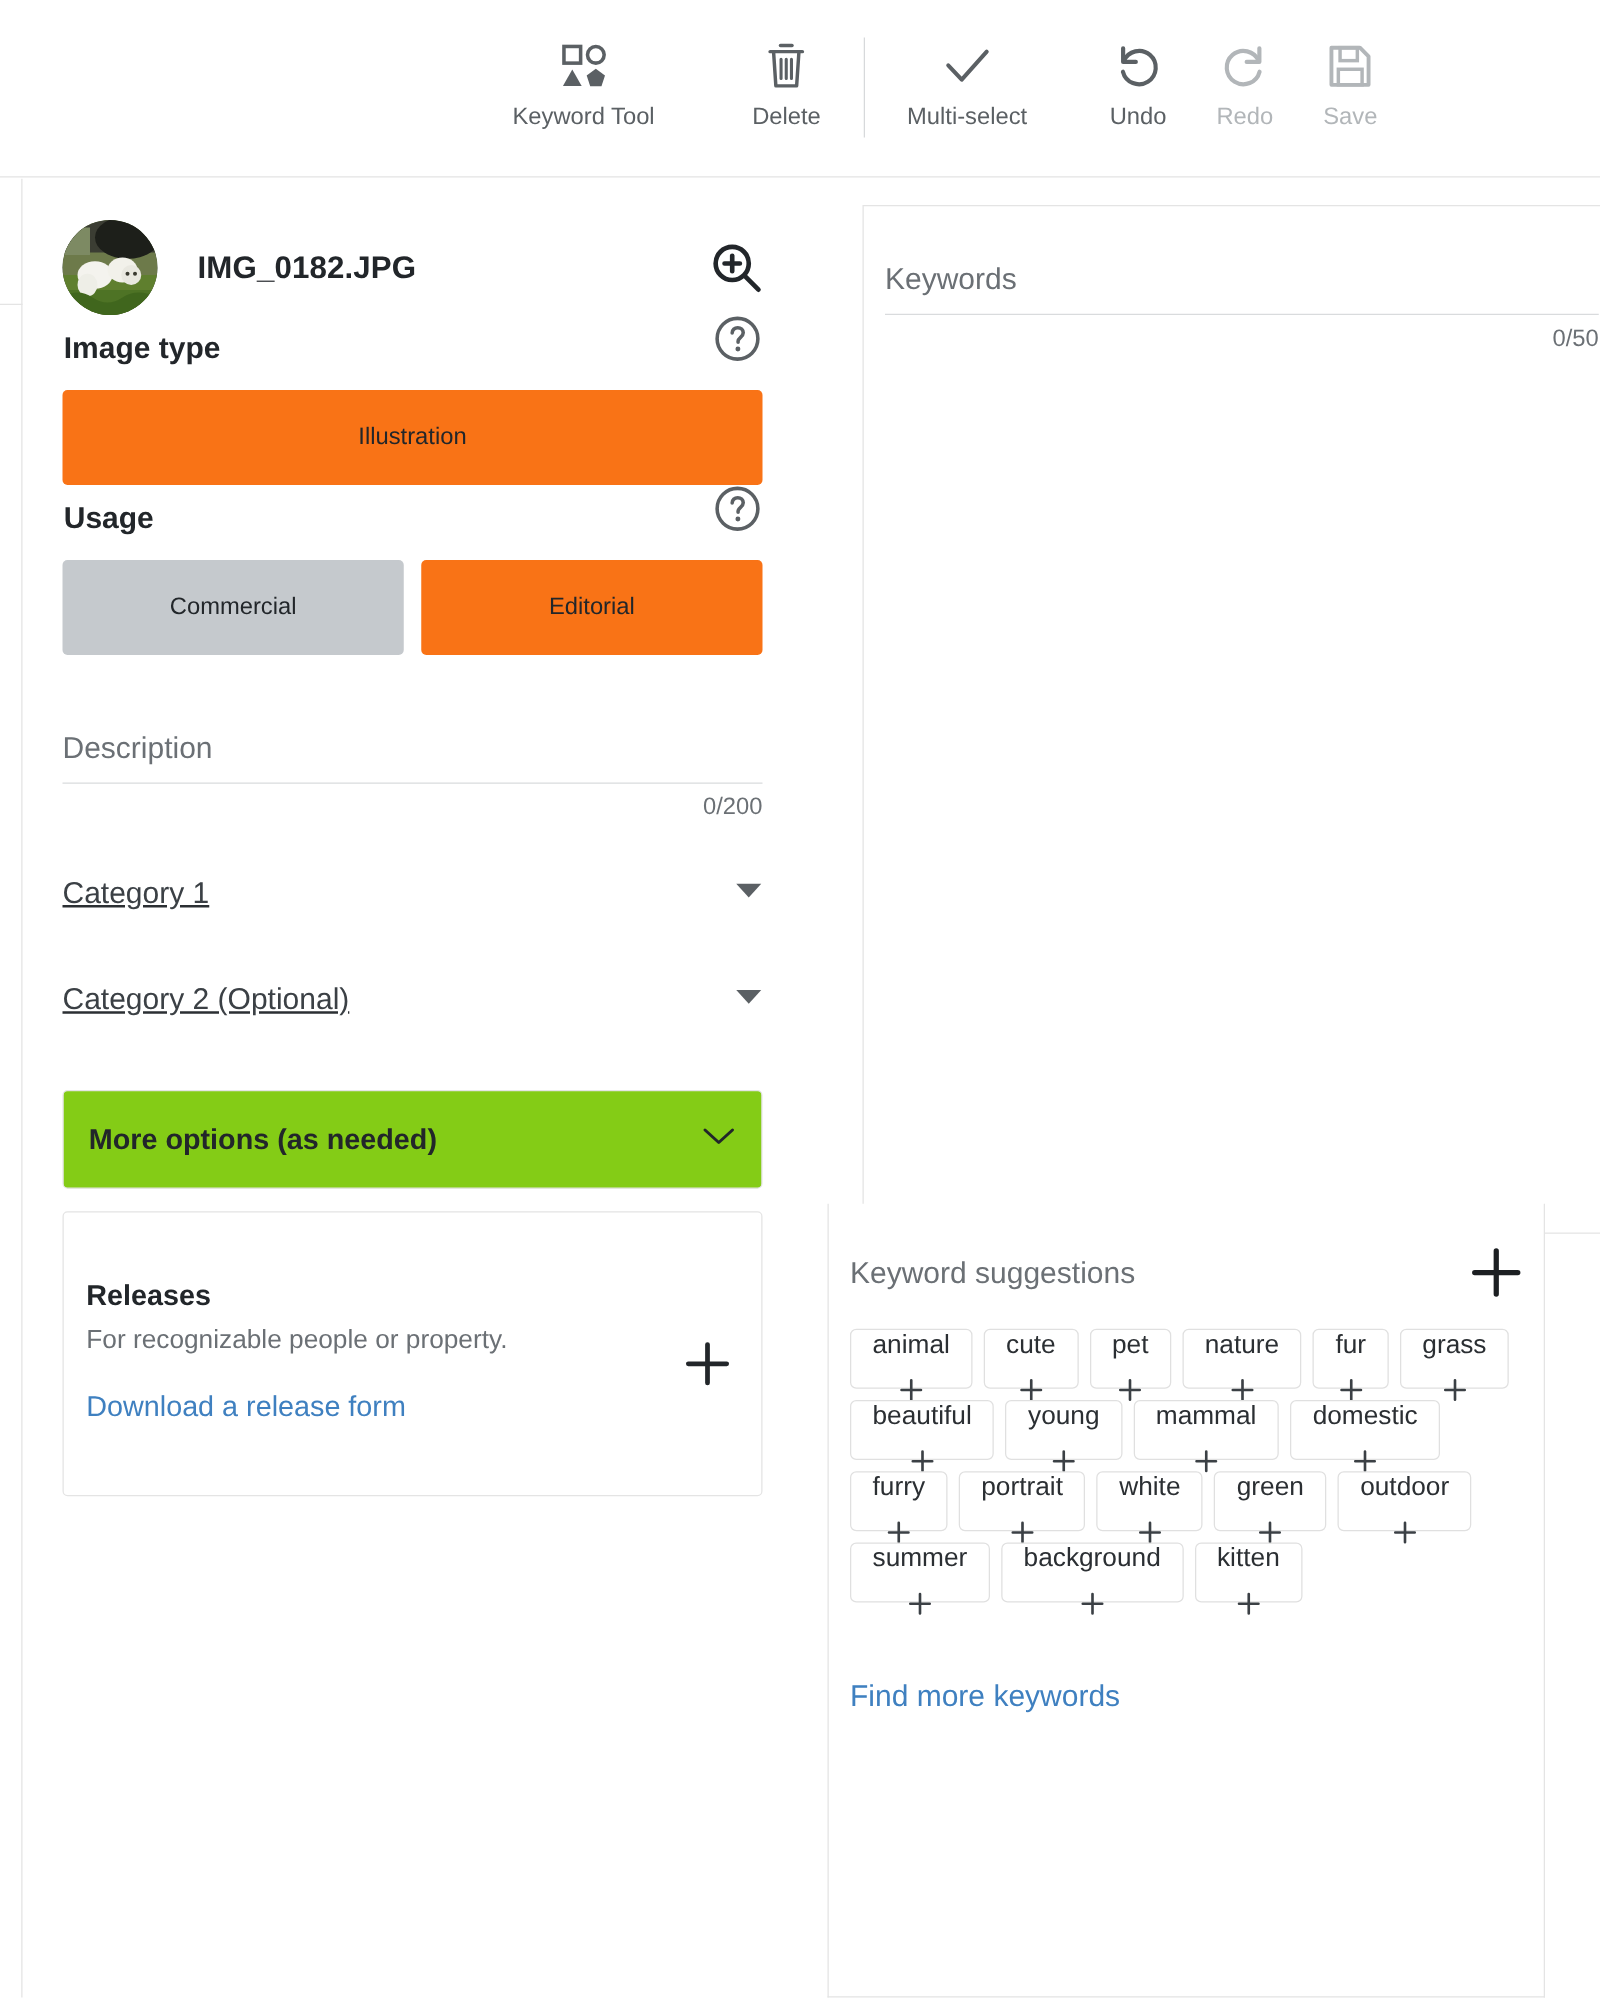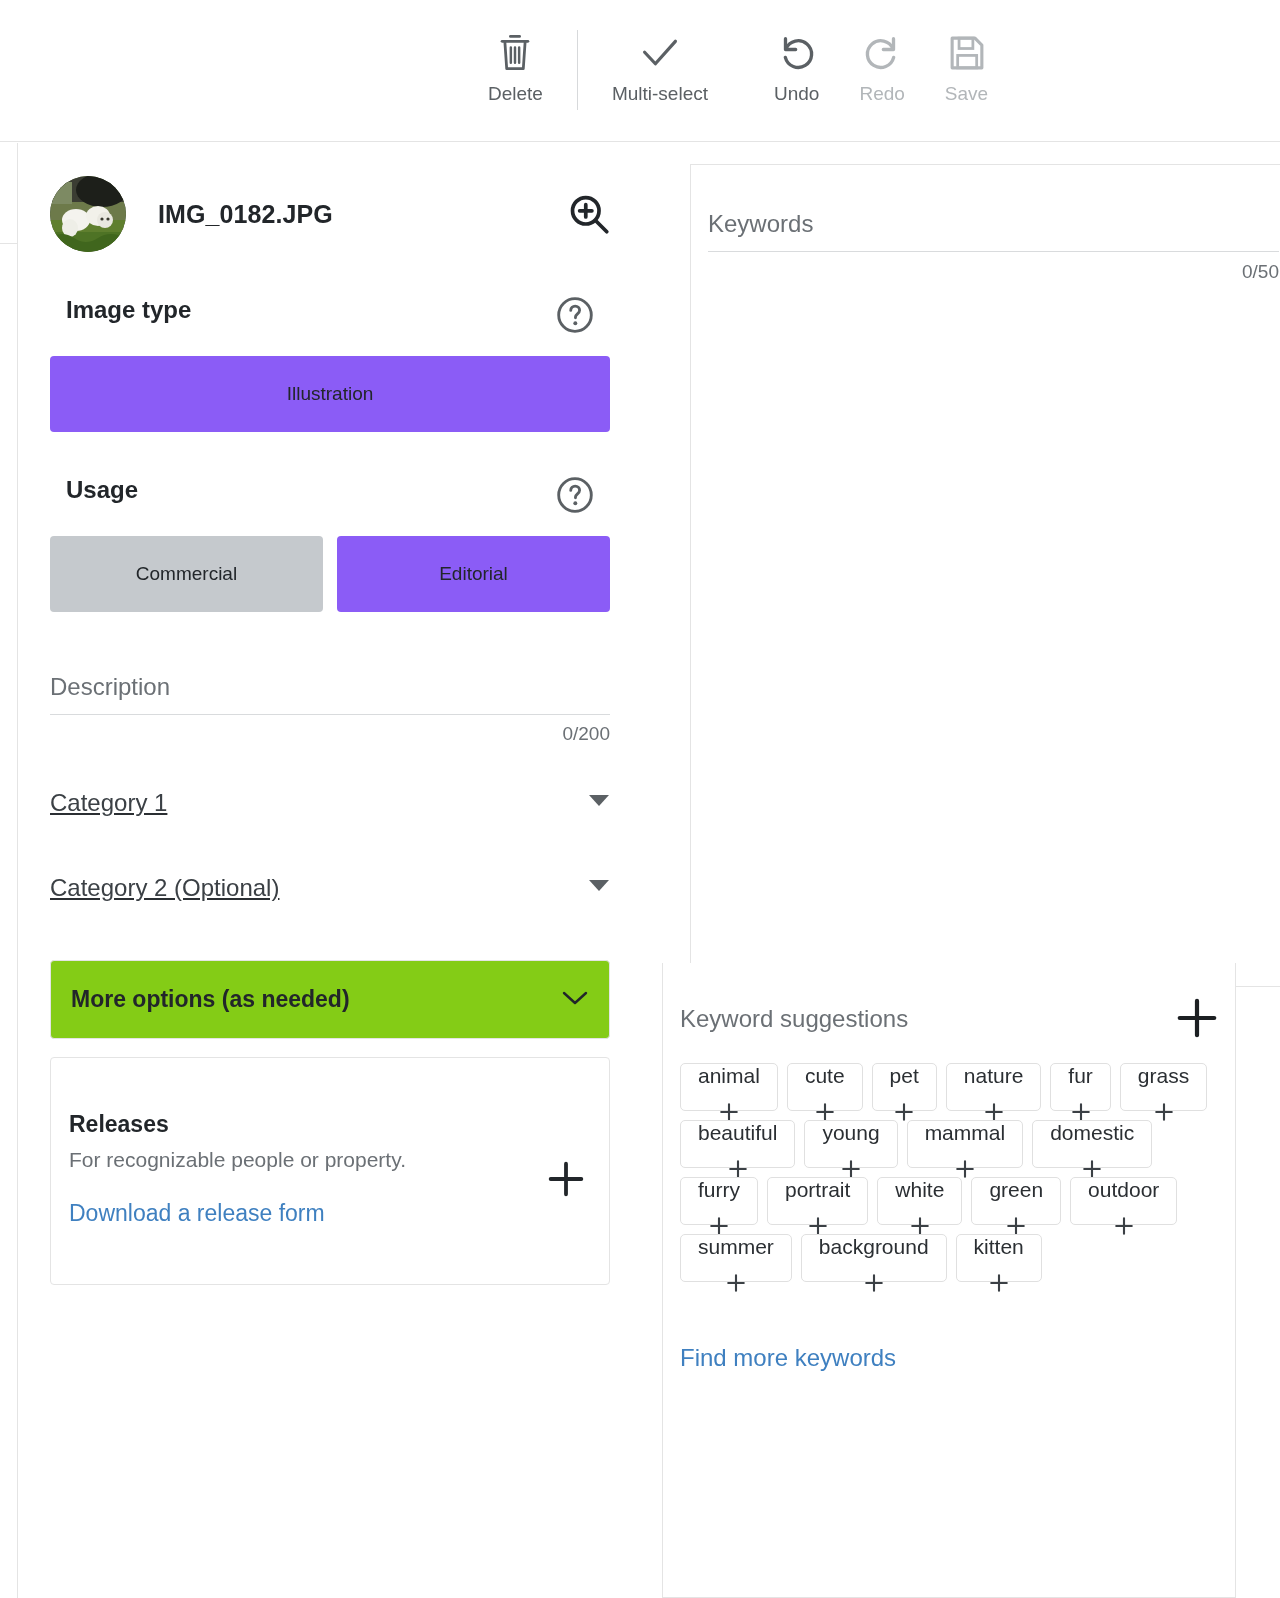--- a/index.html
+++ b/index.html
@@ -111,23 +111,22 @@
   }
   .zoom-btn {
     margin-left: auto;
     cursor: pointer;
     background: none; border: none; padding: 0;
     display: flex; align-items: center;
   }
 
   .section-hdr {
     display: flex;
-    align-items: flex-start;
-    padding: 0 47px;
-    margin-top: 44px;
+    align-items: flex-end;
+    padding: 0 32px;
   }
   .section-hdr h3 {
     font-size: 24px;
     font-weight: bold;
     color: #22262a;
   }
   .help-btn {
     margin-left: auto;
     cursor: pointer;
     background: none; border: none; padding: 0;
@@ -142,21 +141,21 @@
   }
   .seg {
     flex: 1 1 0;
     height: 76px;
     border: none;
     border-radius: 4px;
     font-size: 19px;
     font-family: "Liberation Sans", sans-serif;
     color: #22262a;
     cursor: pointer;
-    background: #8b5cf6;
+    background: #f97316;
   }
   .seg.active { background: #c5c9cd; }
 
   .field {
     padding: 0 31px;
     margin-top: 61px;
   }
   .field .lbl {
     font-size: 24px;
     color: #6b7075;
@@ -332,20 +331,31 @@
     margin-top: 62px;
     cursor: pointer;
   }
 </style>
 </head>
 <body>
 
 <div class="toolbar">
   <div class="tb-items">
 
+    <button class="tb-btn">
+      <span class="tb-icon">
+        <svg width="40" height="40" viewBox="0 0 24 24" fill="none">
+          <rect x="2.5" y="2.5" width="8" height="8" stroke="#5b6064" stroke-width="1.7"></rect>
+          <circle cx="17.8" cy="6.5" r="4" stroke="#5b6064" stroke-width="1.7"></circle>
+          <path d="M6.5 13.5 L11 21.5 L2 21.5 Z" fill="#5b6064"></path>
+          <path d="M17.8 13.2 L22.2 16.4 L20.5 21.6 L15.1 21.6 L13.4 16.4 Z" fill="#5b6064"></path>
+        </svg>
+      </span>
+      <span class="tb-label">Keyword Tool</span>
+    </button>
 
     <span class="gap-kw"></span>
 
     <button class="tb-btn">
       <span class="tb-icon">
         <svg width="36" height="40" viewBox="0 0 22 26" fill="none">
           <path d="M8 2.2h6" stroke="#5b6064" stroke-width="1.8" stroke-linecap="round"></path>
           <path d="M2.6 5.4h16.8" stroke="#5b6064" stroke-width="1.8" stroke-linecap="round"></path>
           <path d="M4.4 5.4 L5.6 23.2 H16.4 L17.6 5.4" stroke="#5b6064" stroke-width="1.8" stroke-linejoin="round"></path>
           <path d="M8.3 9.4v10M11 9.4v10M13.7 9.4v10" stroke="#5b6064" stroke-width="1.6" stroke-linecap="round"></path>

